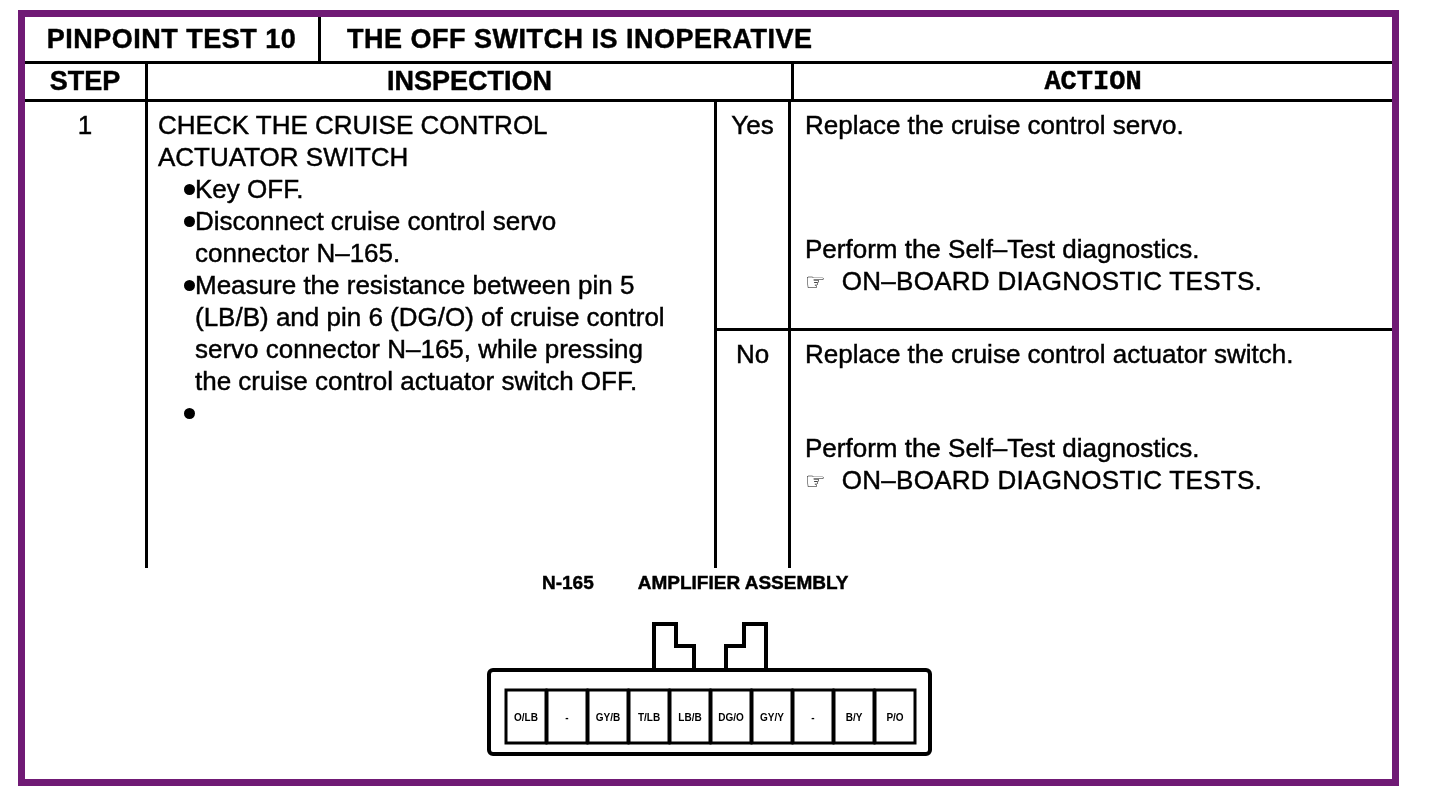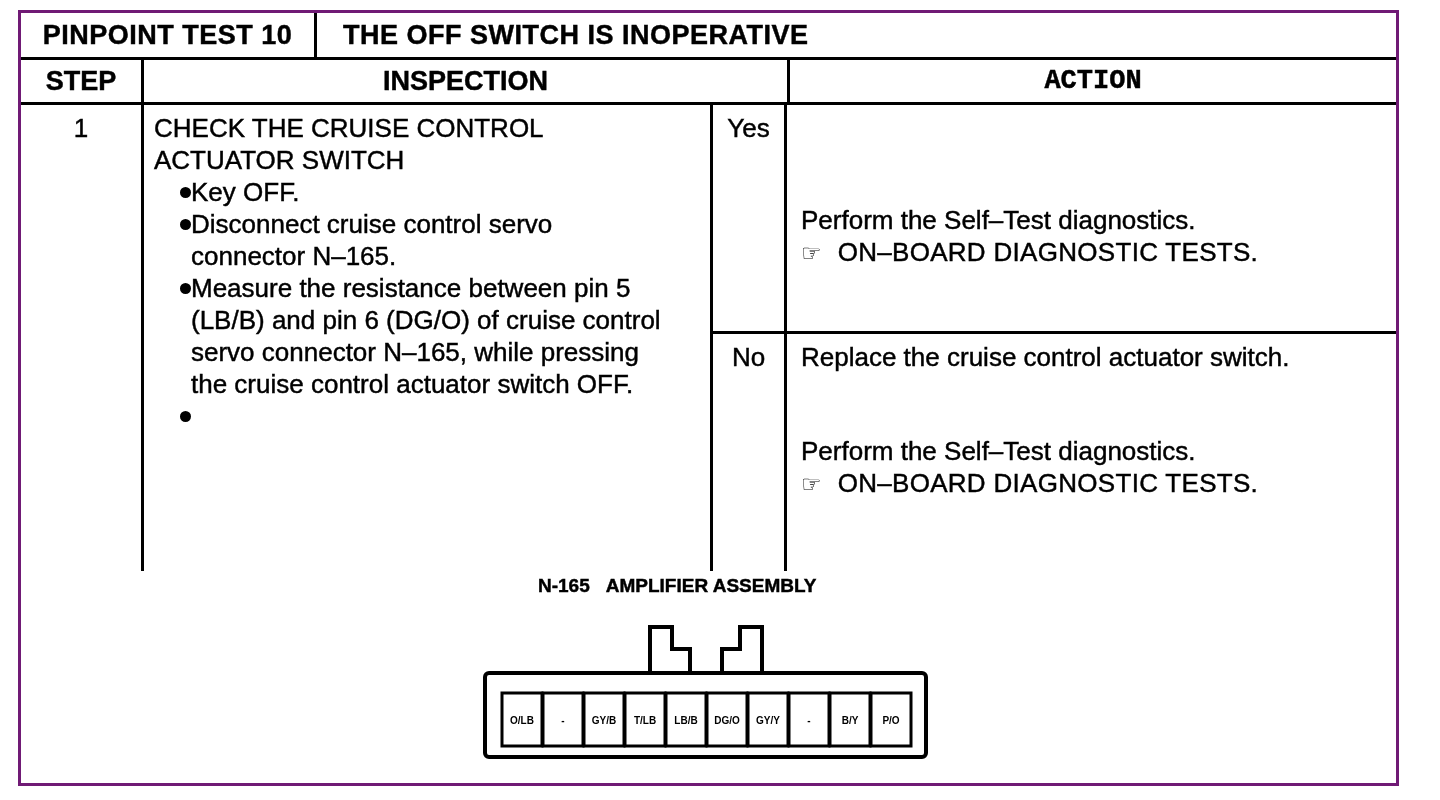--- a/index.html
+++ b/index.html
@@ -7,37 +7,37 @@
   body {
     position:relative;
     background:#ffffff;
     font-family:"Liberation Sans", sans-serif;
     color:#000;
     -webkit-text-stroke:0.45px #000;
   }
   .frame {
     position:absolute; left:18px; top:10px;
     width:1381px; height:776px;
-    border:3px solid #701a75;
+    border:7px solid #701a75;
     display:flex; flex-direction:column;
     background:#fff;
   }
   
   .row-title { height:47px; display:flex; border-bottom:3px solid #000; }
   .cell-test-id {
     width:296px; border-right:3px solid #000;
     display:flex; align-items:center; justify-content:center;
     font-weight:bold; font-size:27px; letter-spacing:0.5px;
   }
   .cell-test-title {
     flex:1; display:flex; align-items:center;
     padding-left:26px; font-weight:bold; font-size:27px; letter-spacing:0.5px;
   }
   
-  .row-header { height:45px; display:flex; border-bottom:3px solid #000; font-weight:bold; font-size:27px; }
+  .row-header { height:38px; display:flex; border-bottom:3px solid #000; font-weight:bold; font-size:27px; }
   .row-header > div { display:flex; align-items:center; justify-content:center; }
   .h-step { width:123px; border-right:3px solid #000; }
   .h-inspection { width:646px; border-right:3px solid #000; }
   .h-action { flex:1;font-family:Liberation Mono, monospace; }
   
   .row-body { height:466px; display:flex; font-size:26px; line-height:32px; }
   .b-step { width:123px; border-right:3px solid #000; text-align:center; padding-top:7px; }
   .b-inspection { width:569px; border-right:3px solid #000; padding:7px 8px 0 10px; }
   .insp-heading { max-width:480px; }
   .bullet-row { display:flex; align-items:flex-start; }
@@ -50,21 +50,21 @@
   .result-row.no { flex:1; }
   .answer-cell { width:74px; border-right:3px solid #000; text-align:center; padding-top:7px; }
   .action-cell { flex:1; padding:7px 16px 0 14px; }
   .secondary-block.yes-gap { margin-top:92px; }
   .secondary-block.no-gap { margin-top:62px; }
   .ref-line { display:flex; align-items:baseline; gap:16px; }
   .ref-icon { font-family:"DejaVu Sans", sans-serif; font-size:23px; -webkit-text-stroke:0; }
   .ref-text { letter-spacing:0.3px; }
   
   .row-diagram { flex:1; position:relative; }
-  .diag-label { position:absolute; left:517px; top:3px; display:flex; gap:16px; font-size:19px; font-weight:bold; line-height:24px; }
+  .diag-label { position:absolute; left:517px; top:3px; display:flex; gap:44px; font-size:19px; font-weight:bold; line-height:24px; }
   .diag-name-l2 { text-align:center; }
   .diag-svg { position:absolute; left:462px; top:49px; }
   .pin-label { font-family:"Liberation Sans", sans-serif; font-size:10px; font-weight:bold; fill:#000; }
 </style>
 </head>
 <body>
 
 <div class="frame">
 
   <div class="row-title">
@@ -107,20 +107,21 @@
       </div>
     </div>
 
     <div class="b-results">
 
       <div class="result-row yes">
         <div class="answer-cell">
           <span>Yes</span>
         </div>
         <div class="action-cell">
+          <div>Replace the cruise control servo.</div>
           <div class="secondary-block yes-gap">
             <div>Perform the Self–Test diagnostics.</div>
             <div class="ref-line">
               <span class="ref-icon">☞</span>
               <span class="ref-text">ON–BOARD DIAGNOSTIC TESTS.</span>
             </div>
           </div>
         </div>
       </div>
 

